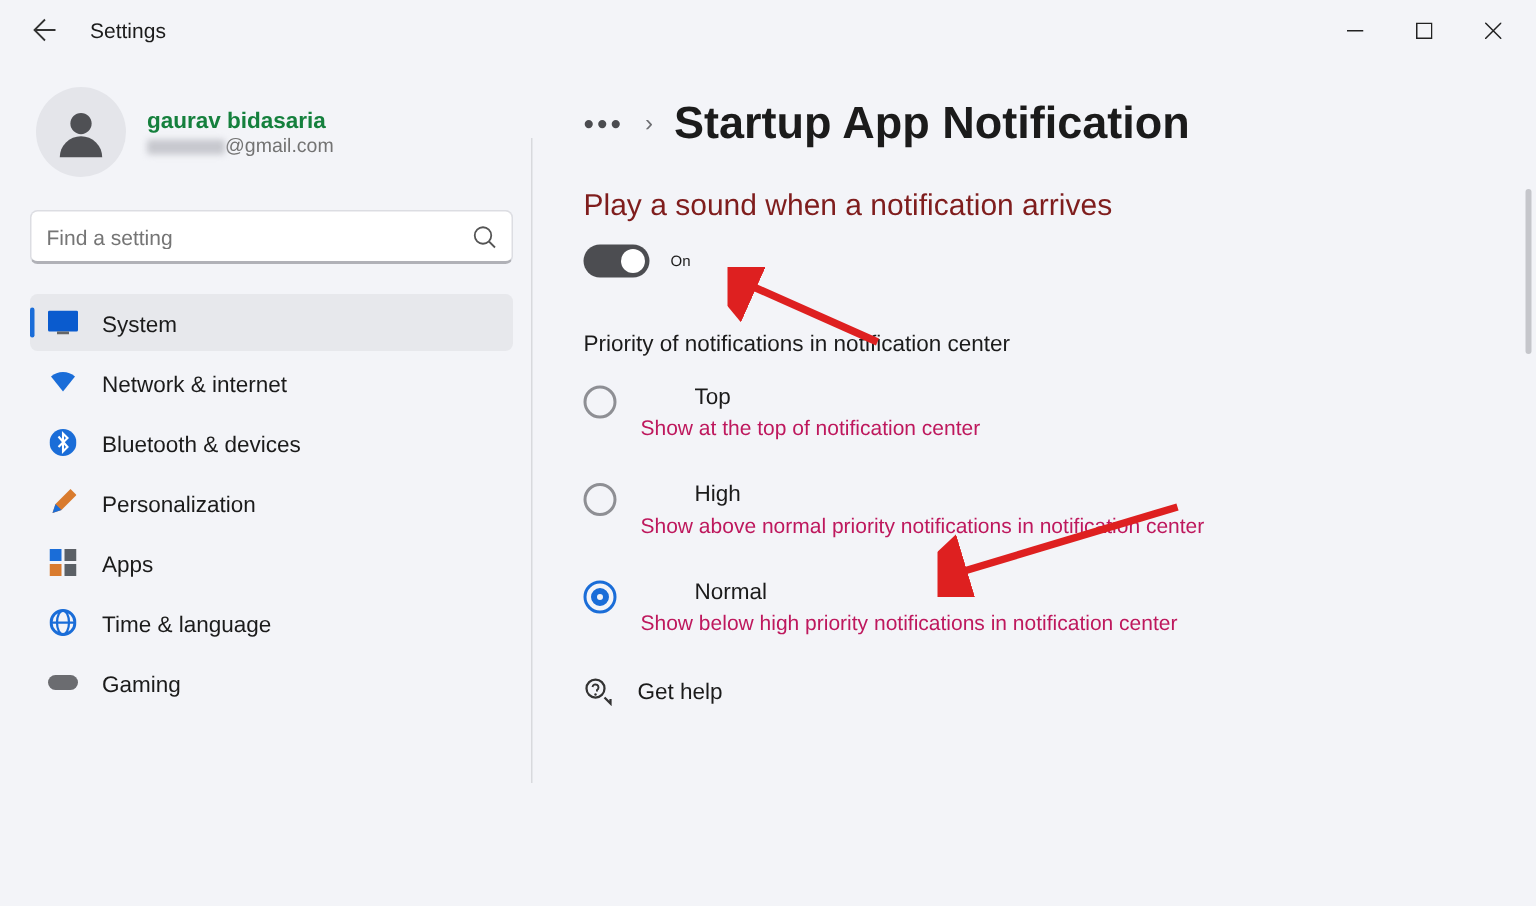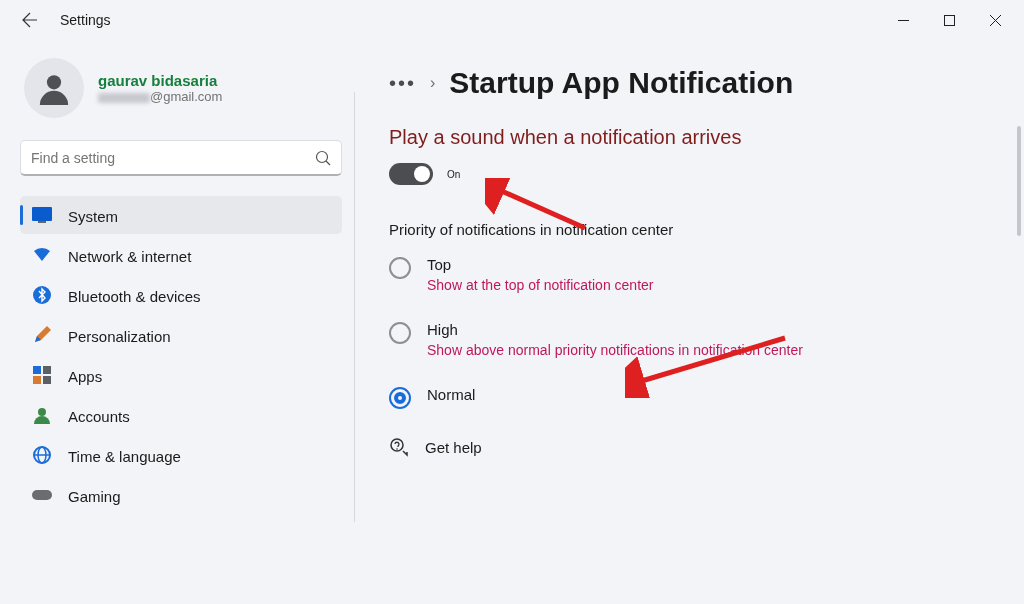--- a/index.html
+++ b/index.html
@@ -35,21 +35,21 @@
     .setting-label { font-size: 20px; color: #7f1d1d; margin-bottom: 14px; }
     .toggle-row { display: flex; align-items: center; gap: 14px; margin-bottom: 36px; }
     .toggle { width: 44px; height: 22px; background: #4c4d51; border-radius: 11px; position: relative; cursor: pointer; }
     .toggle .knob { position: absolute; right: 3px; top: 3px; width: 16px; height: 16px; background: #fff; border-radius: 50%; }
     .toggle-label { font-size: 10px; }
     .section-title { font-size: 15px; margin-bottom: 18px; }
     .radio-option { display: flex; gap: 16px; margin-bottom: 28px; cursor: pointer; }
     .radio { width: 22px; height: 22px; border: 2px solid #8e8f94; border-radius: 50%; flex-shrink: 0; margin-top: 1px; }
     .radio.selected { border: 2px solid #1a6dd8; position: relative; }
     .radio.selected::after { content: ""; position: absolute; inset: 3px; border: 4px solid #1a6dd8; border-radius: 50%; }
-    .radio-text .opt-title { font-size: 15px; margin-bottom: 4px; }
+    .radio-text .opt-title { font-size: 15px; margin-bottom: 4px; margin-left: 36px; }
     .radio-text .opt-desc { font-size: 14px; color: #be185d; }
     .help-row { display: flex; align-items: center; gap: 16px; margin-top: 20px; cursor: pointer; font-size: 15px; }
     .scrollbar { position: absolute; right: 3px; top: 126px; width: 4px; height: 110px; background: #c5c6cb; border-radius: 2px; }
     .annotation-arrow { position: absolute; pointer-events: none; }
   </style>
 </head>
 <body>
 
 <div class="titlebar">
   <div class="back-btn">
@@ -144,29 +144,20 @@
               <rect x="10" y="0" width="8" height="8" fill="#5b6066"></rect>
               <rect x="0" y="10" width="8" height="8" fill="#d97b2e"></rect>
               <rect x="10" y="10" width="8" height="8" fill="#5b6066"></rect>
             </svg>
           </span>
         <span>Apps</span>
       </div>
       <div class="nav-item">
         <span class="nav-icon">
             <svg width="18" height="18" viewBox="0 0 18 18">
-              <circle cx="9" cy="6" r="4" fill="#3c8a4a"></circle>
-              <path d="M1 18 a8 8 0 0 1 16 0 Z" fill="#3c8a4a"></path>
-            </svg>
-          </span>
-        <span>Accounts</span>
-      </div>
-      <div class="nav-item">
-        <span class="nav-icon">
-            <svg width="18" height="18" viewBox="0 0 18 18">
               <circle cx="9" cy="9" r="8" fill="none" stroke="#1a6dd8" stroke-width="2"></circle>
               <ellipse cx="9" cy="9" rx="4" ry="8" fill="none" stroke="#1a6dd8" stroke-width="1.5"></ellipse>
               <line x1="1" y1="9" x2="17" y2="9" stroke="#1a6dd8" stroke-width="1.5"></line>
             </svg>
           </span>
         <span>Time &amp; language</span>
       </div>
       <div class="nav-item">
         <span class="nav-icon">
             <svg width="20" height="14" viewBox="0 0 20 14">
@@ -210,20 +201,21 @@
       <div class="radio-text">
         <div class="opt-title">High</div>
         <div class="opt-desc">Show above normal priority notifications in notification center</div>
       </div>
     </div>
 
     <div class="radio-option">
       <div class="radio selected"></div>
       <div class="radio-text">
         <div class="opt-title">Normal</div>
+        <div class="opt-desc">Show below high priority notifications in notification center</div>
       </div>
     </div>
 
     <div class="help-row">
       <svg width="20" height="20" viewBox="0 0 20 20">
           <circle cx="8" cy="8" r="6" stroke="#333" stroke-width="1.5" fill="none"></circle>
           <path d="M6 7 a2 2 0 1 1 3 2 v1" stroke="#333" stroke-width="1.3" fill="none"></path>
           <circle cx="8" cy="12" r="0.8" fill="#333"></circle>
           <path d="M14 14 L18 18 L18 15" stroke="#333" stroke-width="1.5" fill="none"></path>
         </svg>

